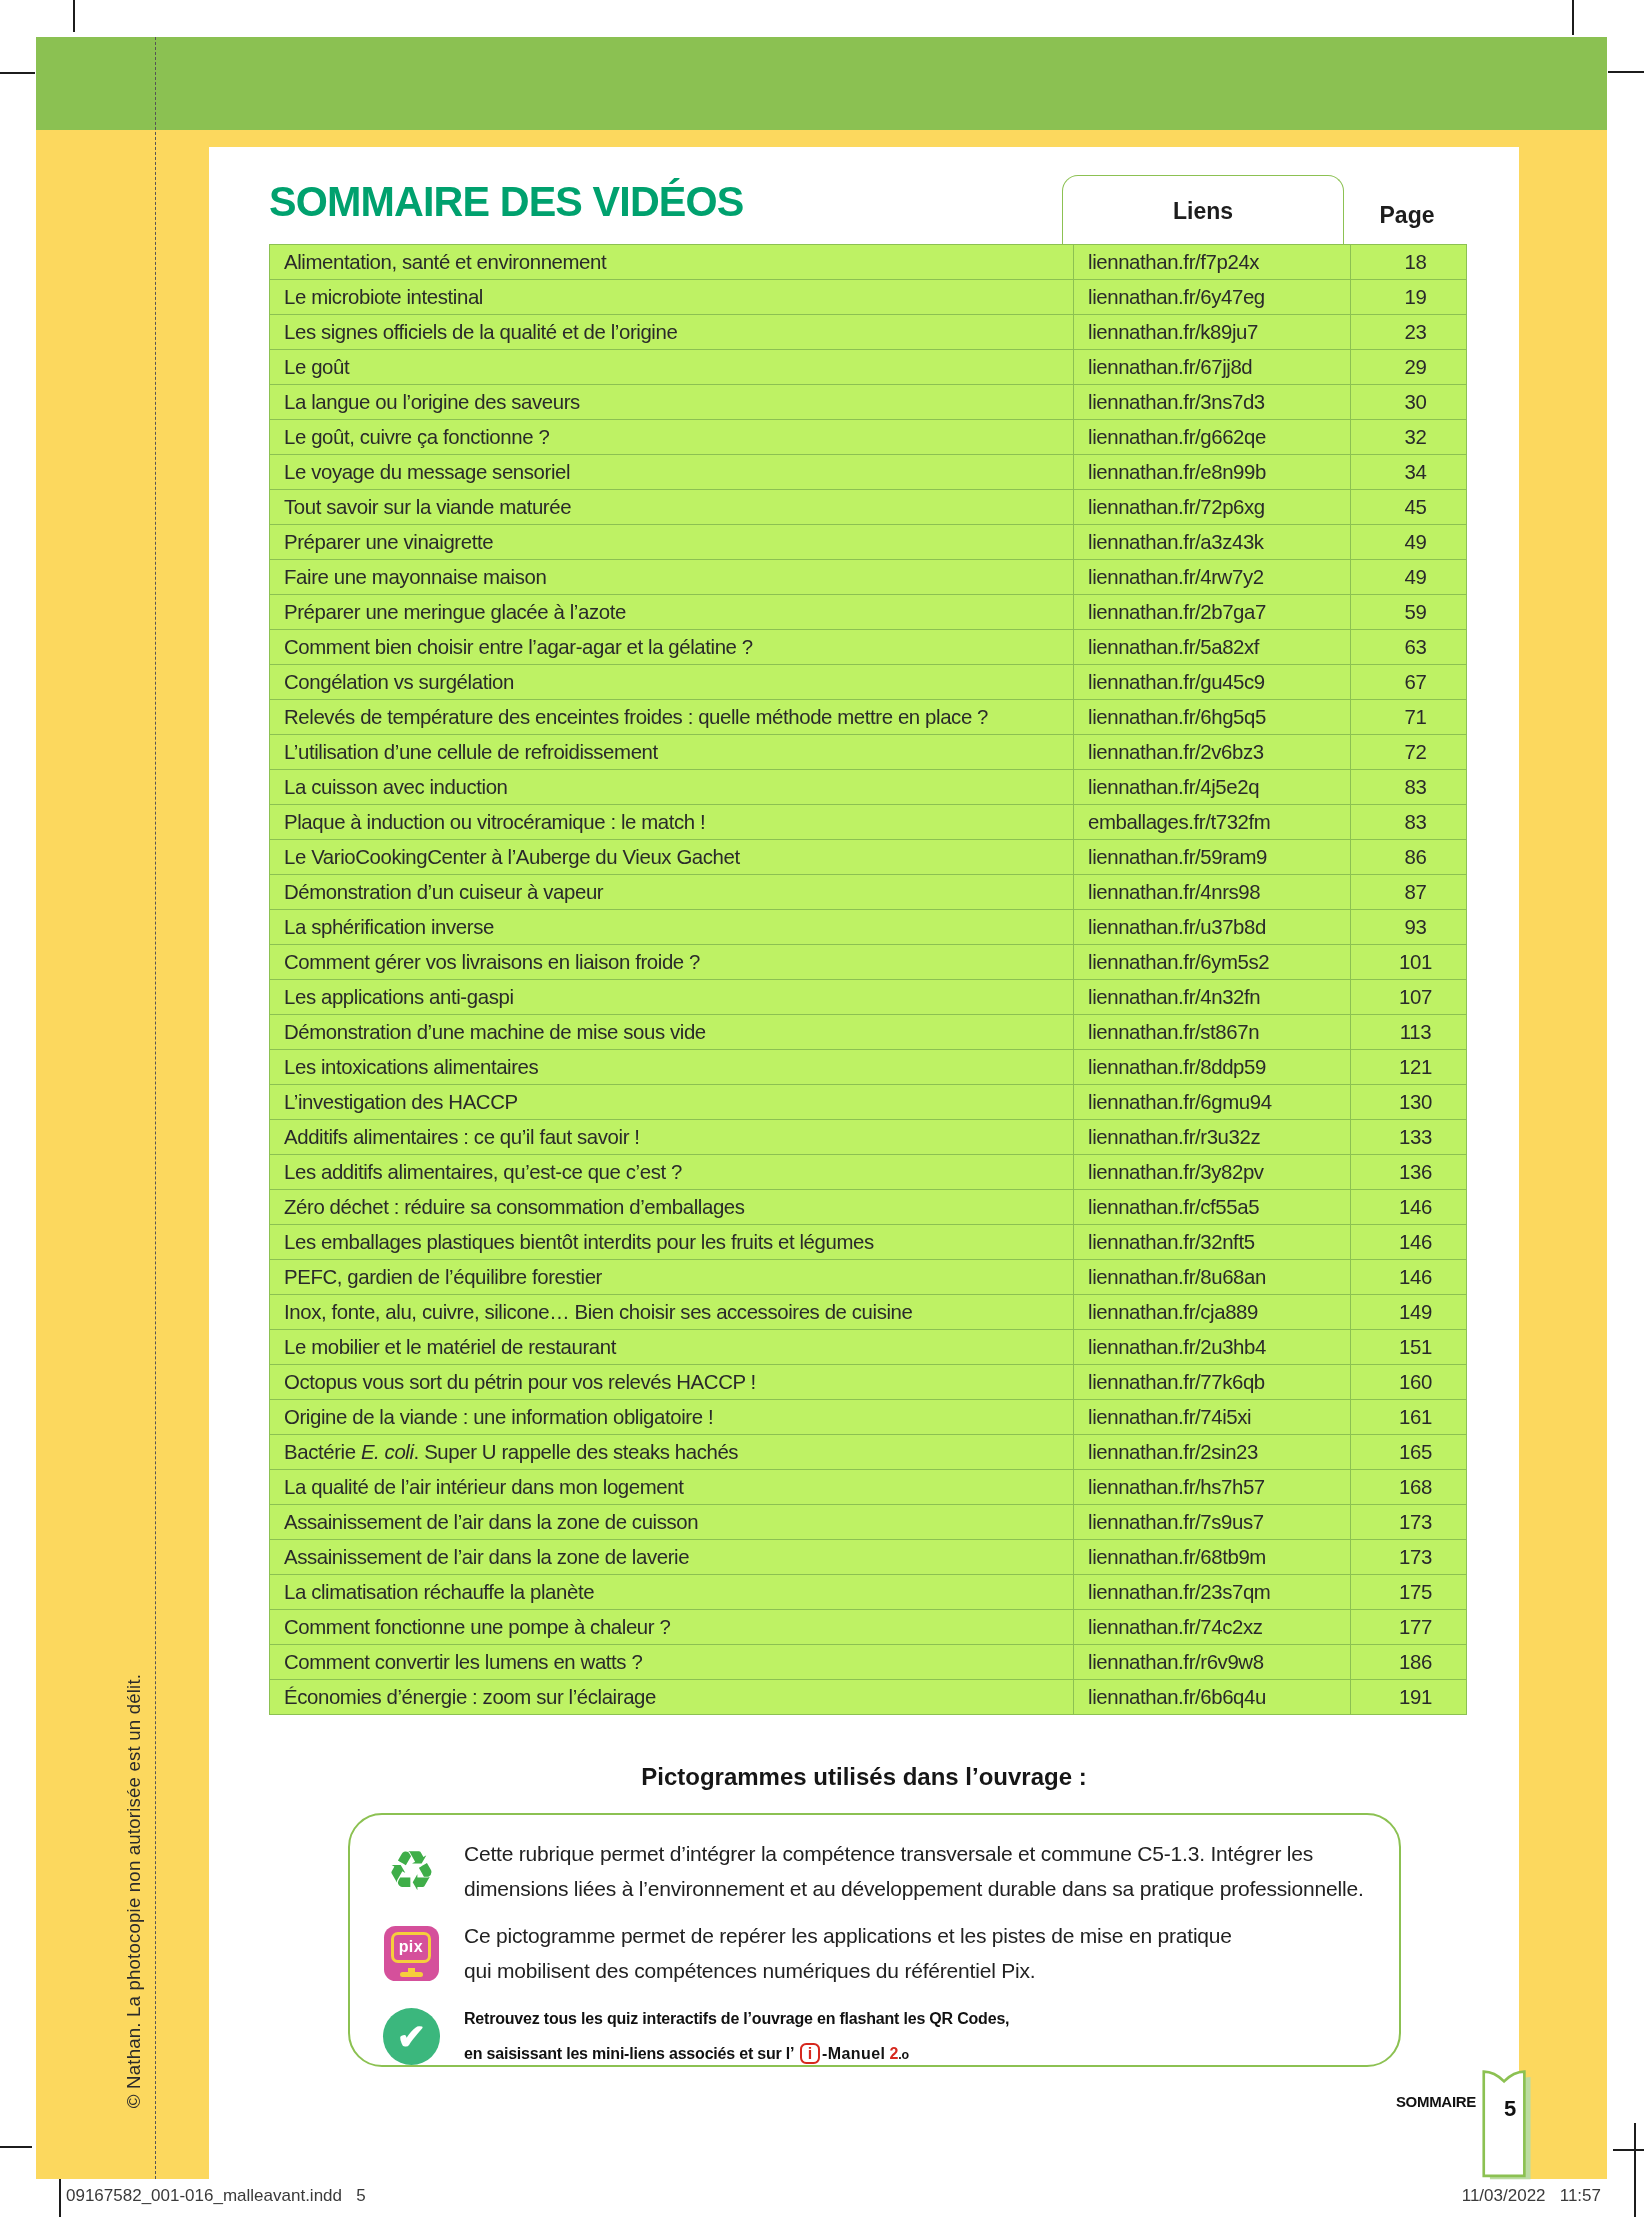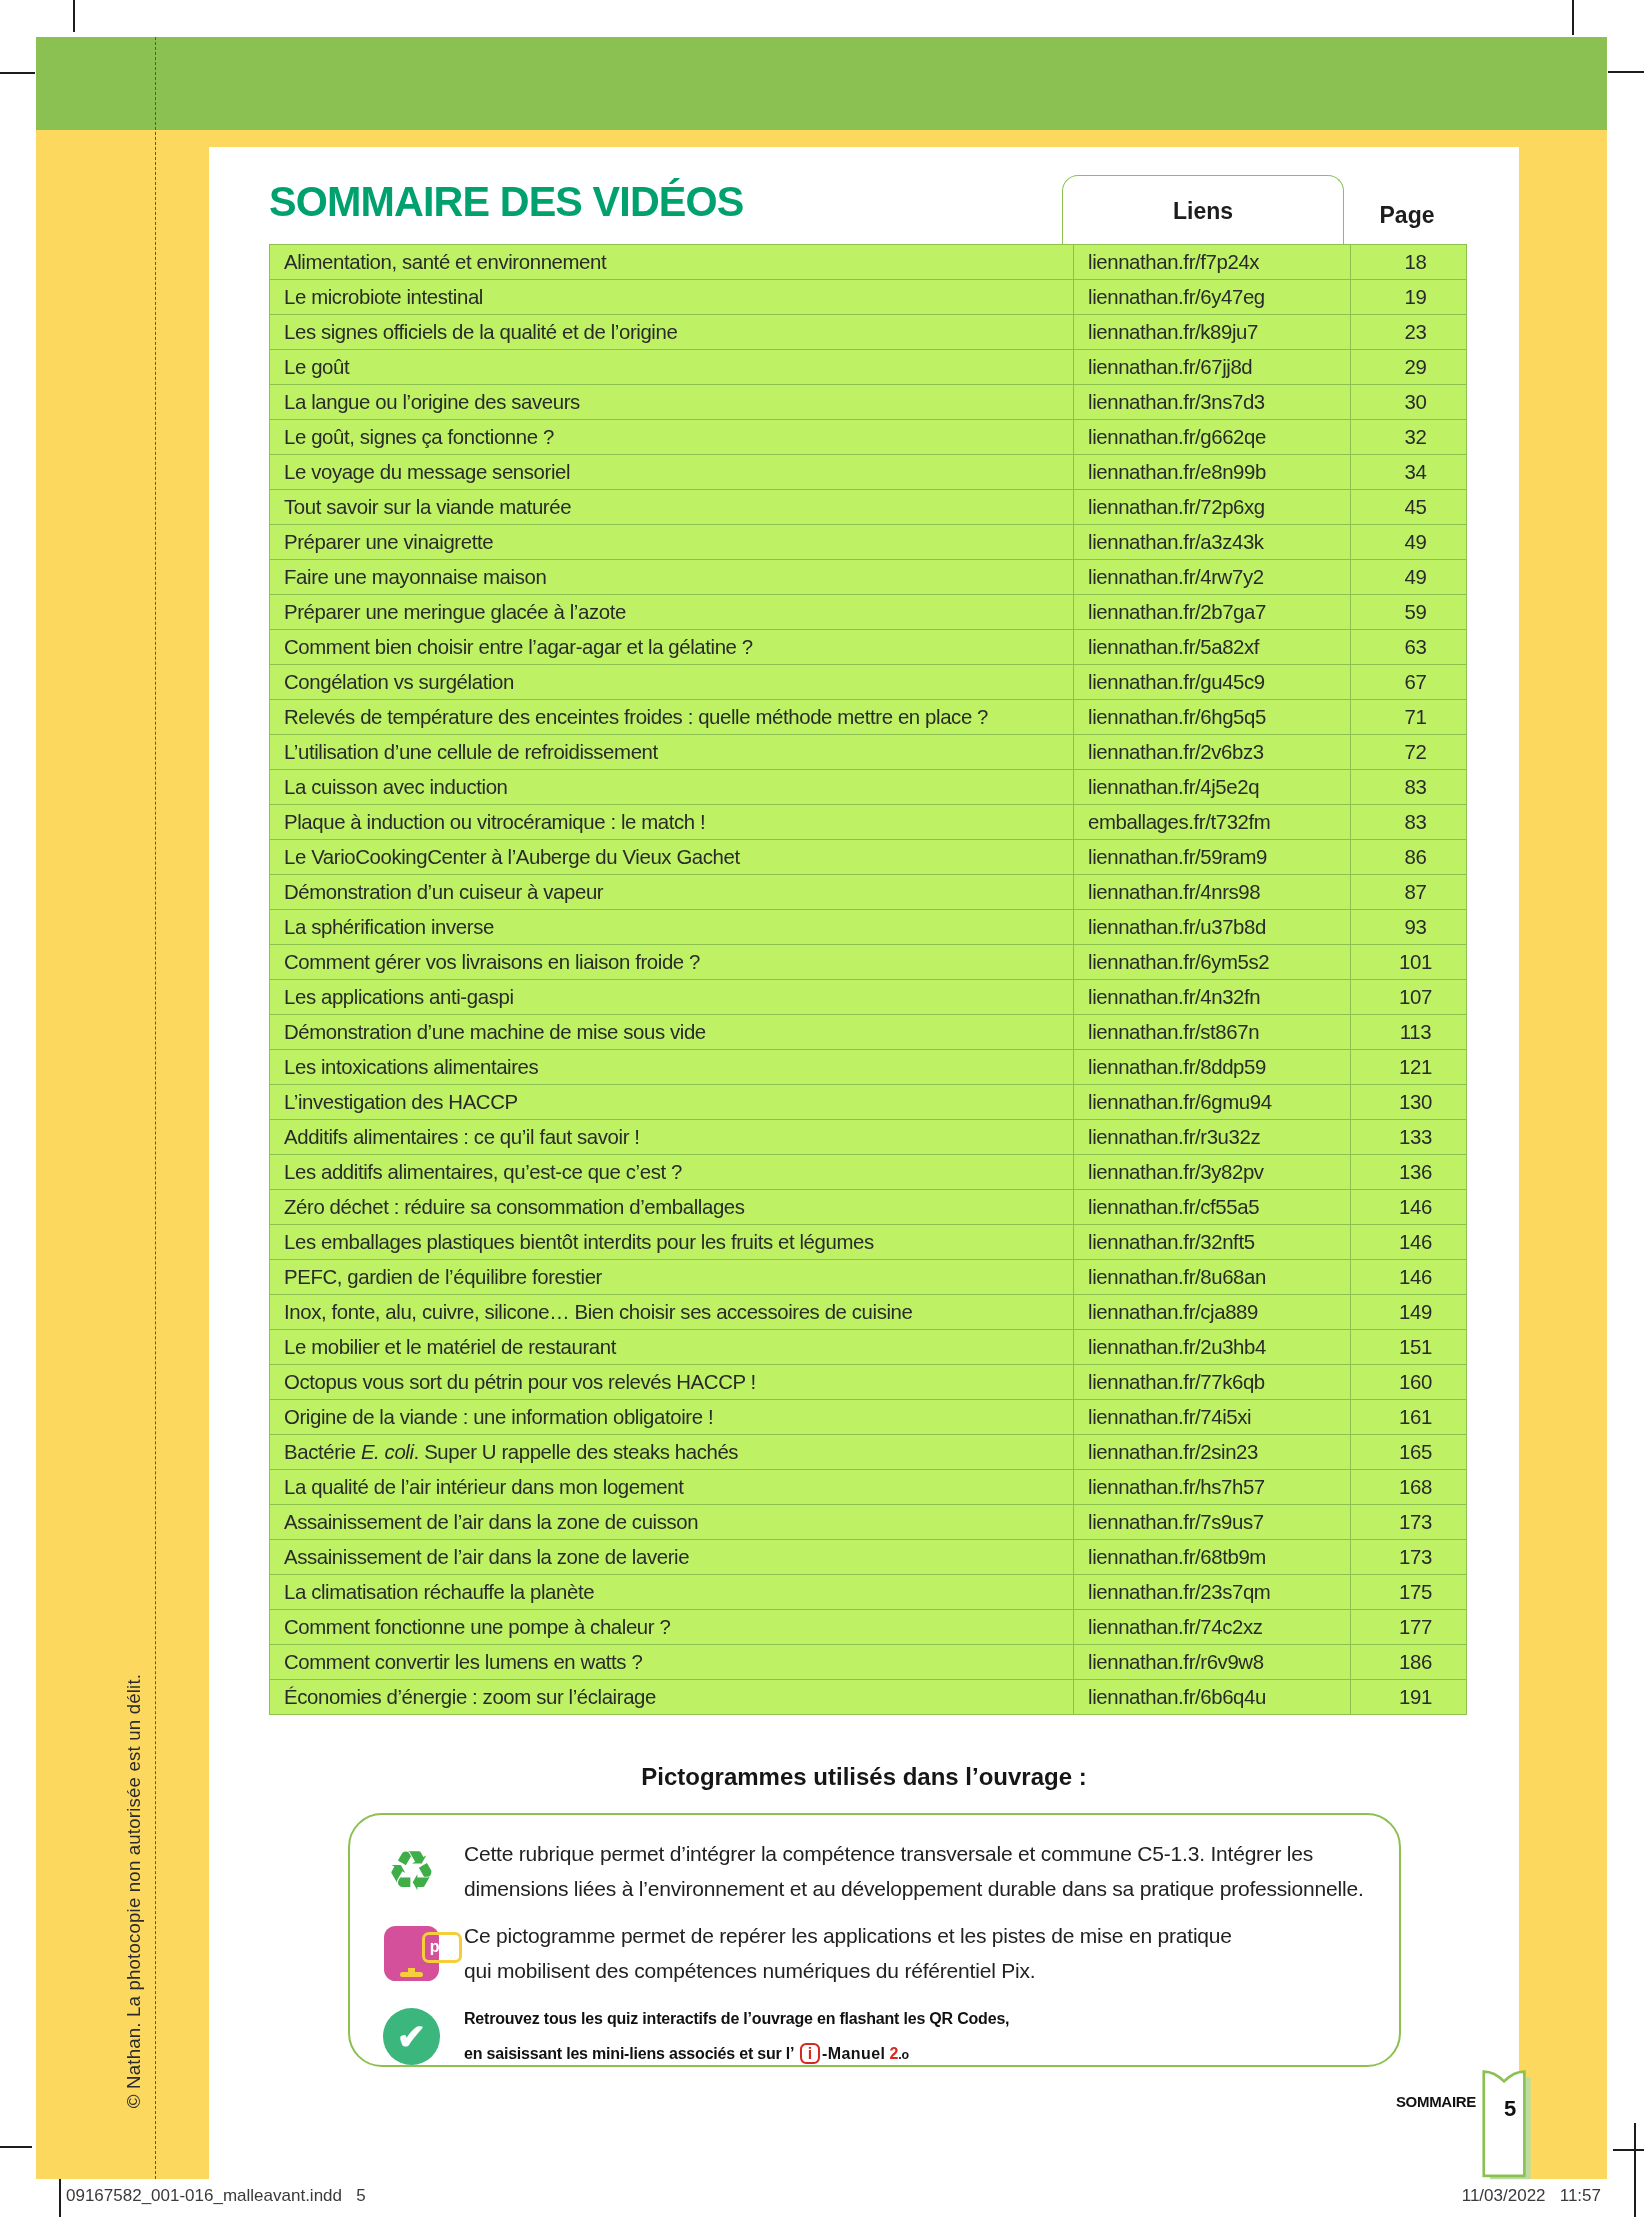--- a/index.html
+++ b/index.html
@@ -55,21 +55,21 @@
   }
   .pg-row{display:flex;align-items:center;margin-bottom:12.4px;}
   .pg-icon{width:59px;height:59px;flex:0 0 59px;margin-right:23px;position:relative;}
   .pg-text{font-size:21px;line-height:35px;color:#222;letter-spacing:-0.2px;}
   .pg-text.bold{font-weight:bold;font-size:16px;color:#111;}
   .recycle{font-size:55px;line-height:59px;color:#3FAE49;text-align:center;width:59px;display:block;}
   .pix-sq{position:absolute;left:1.8px;top:1.8px;width:55px;height:55px;background:#D5509B;border-radius:11.5px;}
   .pix-screen{
     position:absolute;left:7px;top:6.2px;width:34px;height:25px;box-sizing:content-box;
     border:3.5px solid #F6CE3C;border-radius:7px;display:flex;align-items:center;justify-content:center;
-    color:#fff;font-weight:bold;font-size:16px;letter-spacing:0.4px;margin-left:31px;
+    color:#fff;font-weight:bold;font-size:16px;letter-spacing:0.4px;
   }
   .pix-stand{position:absolute;left:24px;top:42px;width:7px;height:5.3px;background:#F6CE3C;}
   .pix-base{position:absolute;left:16px;top:46px;width:23px;height:5.3px;background:#F6CE3C;border-radius:2.7px;}
   .check-circle{
     position:absolute;left:0.9px;top:0.9px;width:57px;height:57px;border-radius:50%;background:#3BB77D;
     display:flex;align-items:center;justify-content:center;color:#fff;font-size:35px;font-weight:bold;
   }
   .imanuel{white-space:nowrap;}
   .im-i{
     display:inline-block;border:2.7px solid #D6281E;border-radius:6.2px;color:#D6281E;
@@ -143,21 +143,21 @@
         <td class="c-title"><span>Le goût</span></td>
         <td class="c-link">liennathan.fr/67jj8d</td>
         <td class="c-page">29</td>
       </tr>
       <tr>
         <td class="c-title"><span>La langue ou l’origine des saveurs</span></td>
         <td class="c-link">liennathan.fr/3ns7d3</td>
         <td class="c-page">30</td>
       </tr>
       <tr>
-        <td class="c-title"><span>Le goût, signes ça fonctionne ?</span></td>
+        <td class="c-title"><span>Le goût, cuivre ça fonctionne ?</span></td>
         <td class="c-link">liennathan.fr/g662qe</td>
         <td class="c-page">32</td>
       </tr>
       <tr>
         <td class="c-title"><span>Le voyage du message sensoriel</span></td>
         <td class="c-link">liennathan.fr/e8n99b</td>
         <td class="c-page">34</td>
       </tr>
       <tr>
         <td class="c-title"><span>Tout savoir sur la viande maturée</span></td>

